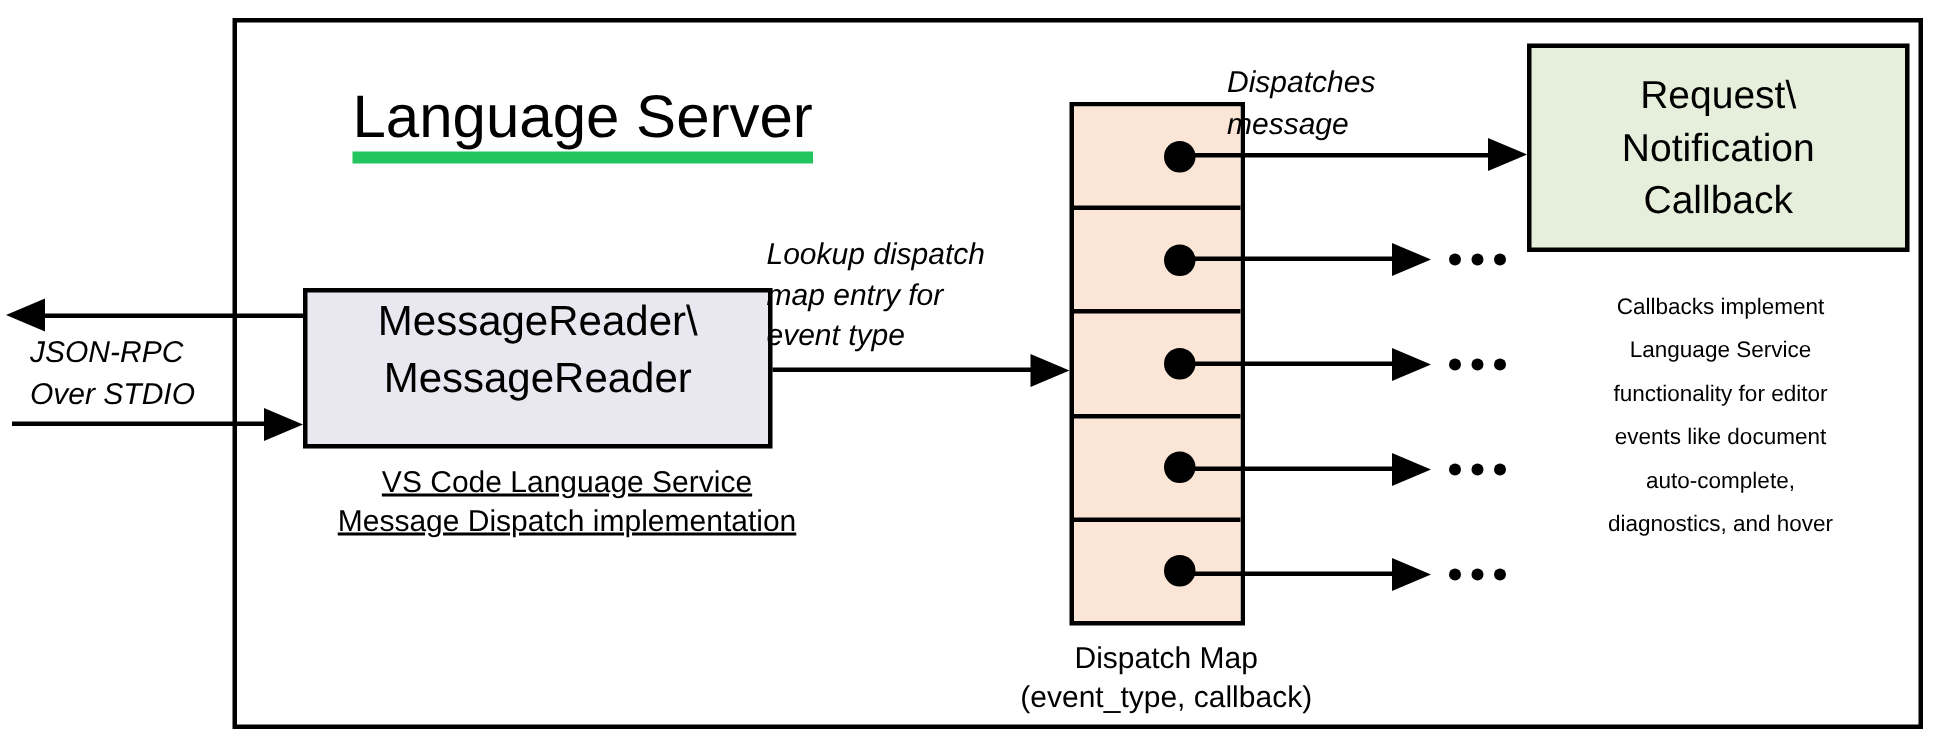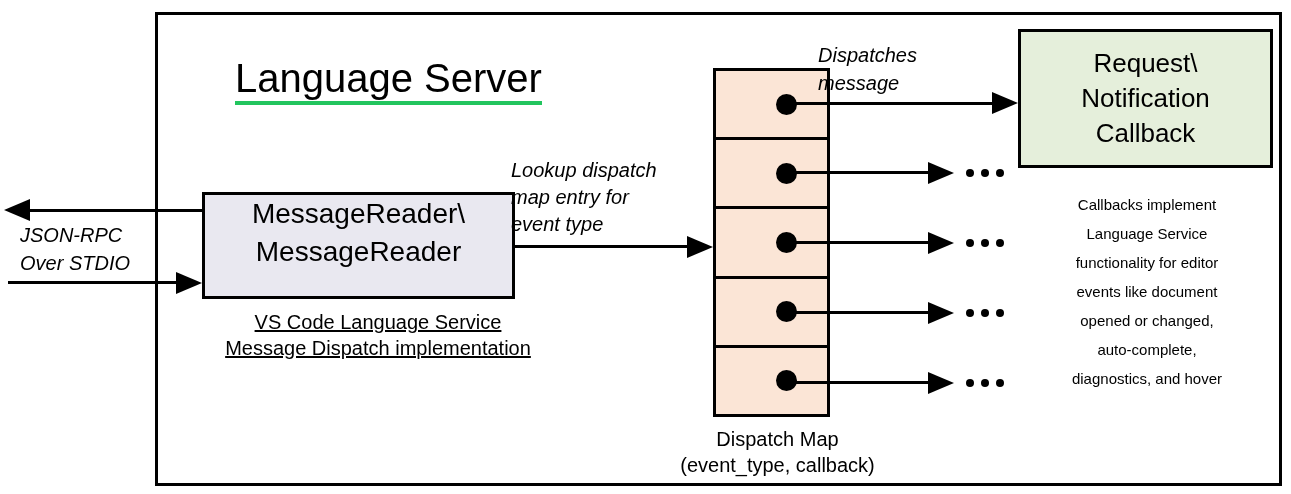--- a/index.html
+++ b/index.html
@@ -17,21 +17,21 @@
     left: 155px; top: 12px;
     width: 1127px; height: 474px;
     border: 3px solid #000;
     background: transparent;
   }
   .title {
     position: absolute;
     left: 235px; top: 57px;
     font-size: 40px;
     line-height: 42px;
-    border-bottom: 4px solid #22c55e;
+    border-bottom: 8px solid #22c55e;
     padding-bottom: 2px;
     white-space: nowrap;
   }
   .hline { position: absolute; height: 3px; background: #000; }
   .tri-right {
     position: absolute; width: 0; height: 0;
     border-top: 11px solid transparent;
     border-bottom: 11px solid transparent;
     border-left: 26px solid #000;
   }
@@ -229,18 +229,17 @@
     <div>Request\</div>
     <div>Notification</div>
     <div>Callback</div>
   </div>
 
   <div class="callback-note">
     <div>Callbacks implement</div>
     <div>Language Service</div>
     <div>functionality for editor</div>
     <div>events like document</div>
-    <div>opened or changed,</div>
     <div>auto-complete,</div>
     <div>diagnostics, and hover</div>
   </div>
 
 </div>
 
 </body></html>

